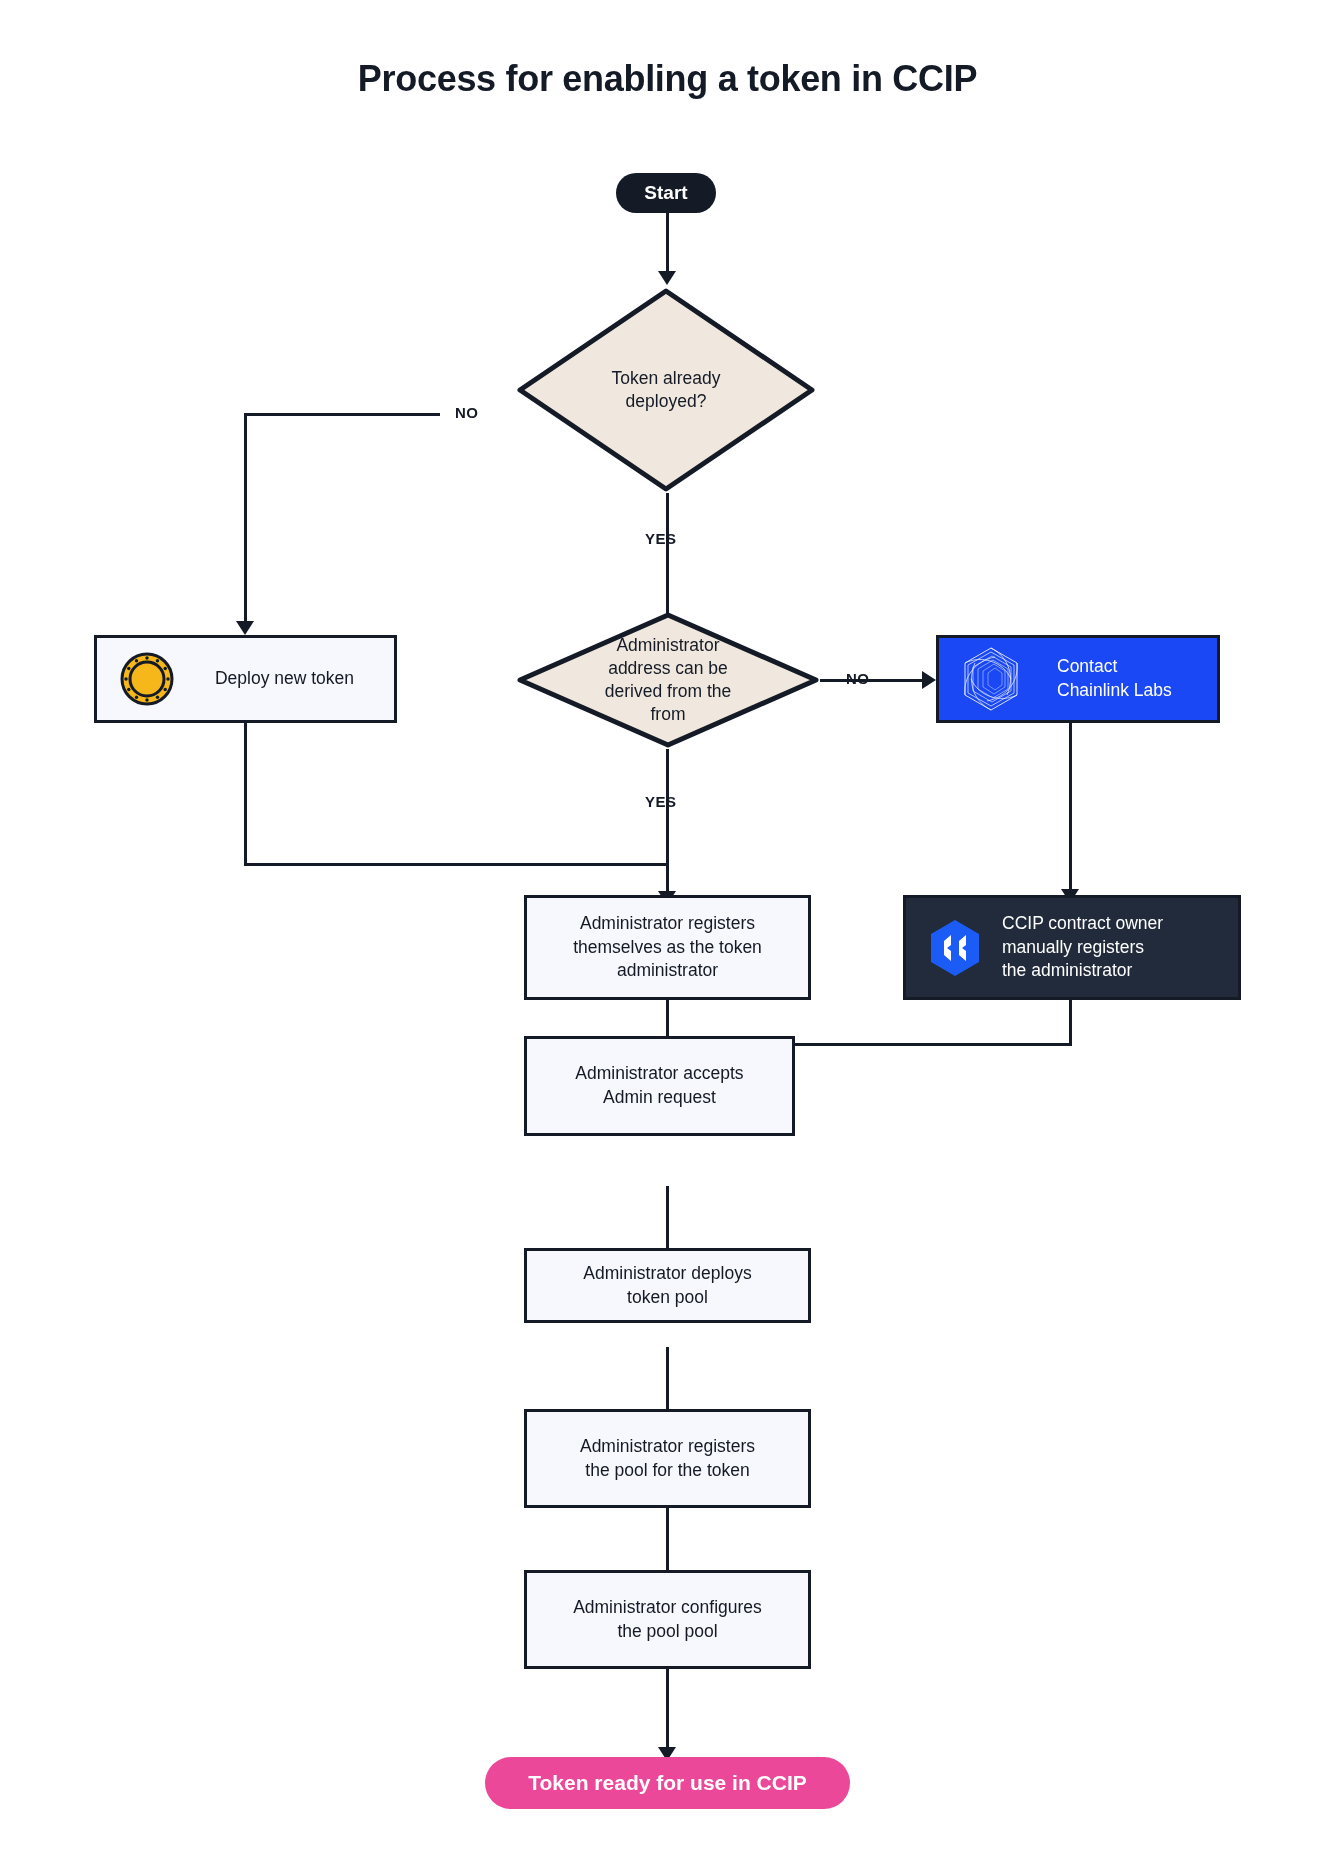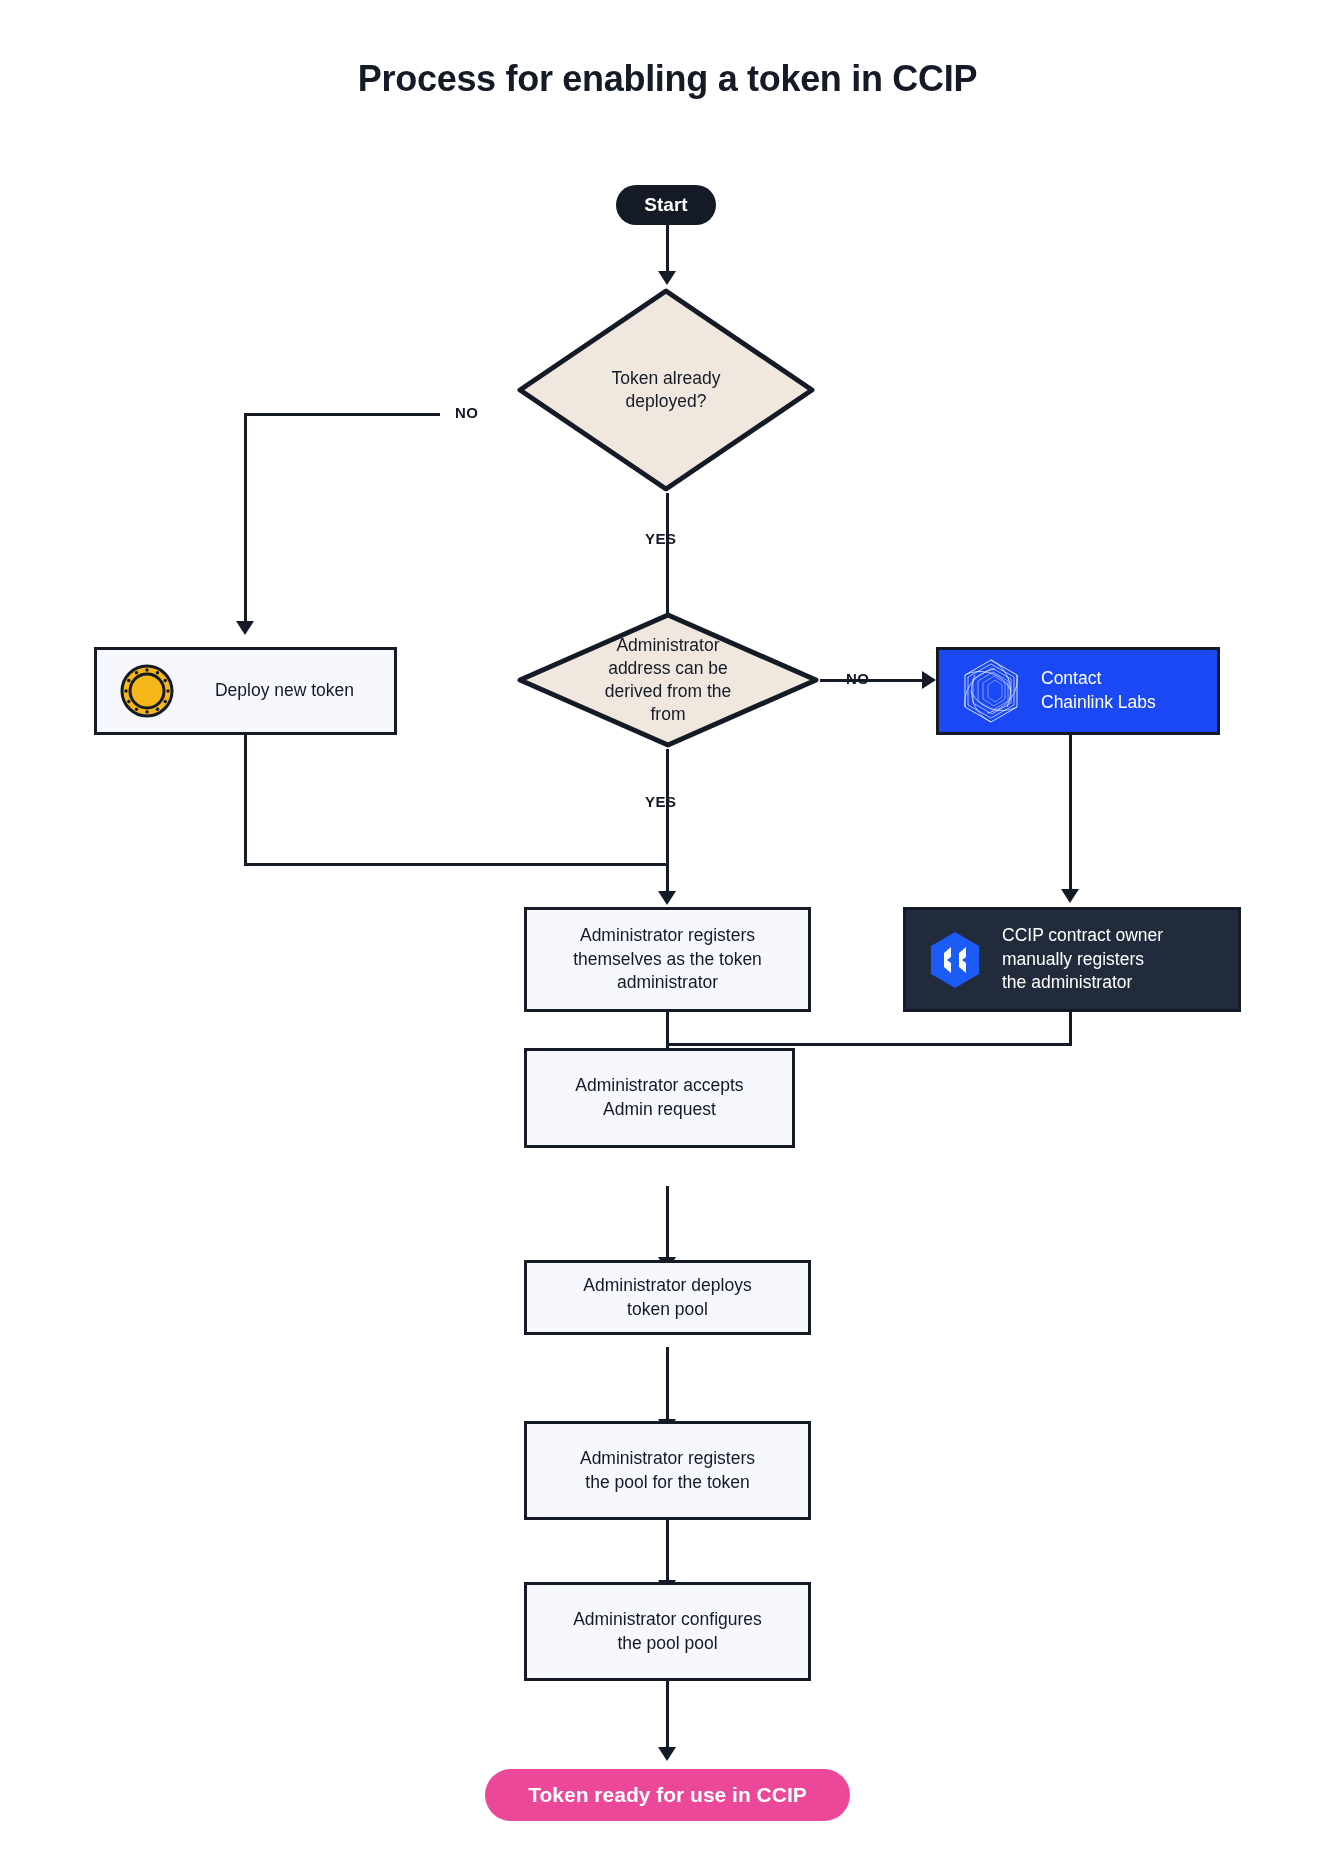--- a/index.html
+++ b/index.html
@@ -29,21 +29,20 @@
   }
 
   
   .node {
     position: absolute;
     box-sizing: border-box;
     display: flex;
     align-items: center;
     justify-content: center;
     text-align: center;
-    margin-top: 12px;
   }
 
   .pill {
     border-radius: 999px;
     font-weight: bold;
     font-size: 19px;
     line-height: 1.2;
   }
   .pill-start {
     background: #141A26;
@@ -247,21 +246,21 @@
   <div class="diamond-label">
     <span>
       <span>Administrator</span><br>
       <span>address can be</span><br>
       <span>derived from the</span><br>
       <span>from</span>
     </span>
   </div>
 </div>
 
-<div class="node proc-blue" style="left:936px; top:635px; width:284px; height:88px; padding-left:16px;">
+<div class="node proc-blue" style="left:936px; top:635px; width:284px; height:88px; padding-left:16px;gap:16px;">
   <span class="icon-slot" style="width:72px; height:72px;">
     <svg viewBox="0 0 72 72" width="72" height="72" aria-hidden="true">
       <g fill="none" stroke="#ffffff" stroke-width="0.9" opacity="0.92">
         <polygon points="36,5 62,20 62,52 36,67 10,52 10,20"></polygon>
         <polygon points="36,9 59,22 59,50 36,63 13,50 13,22" opacity="0.8"></polygon>
         <polygon points="37,13 56,24 56,48 37,59 18,48 18,24" opacity="0.7"></polygon>
         <polygon points="38,17 53,26 53,46 38,55 23,46 23,26" opacity="0.6"></polygon>
         <polygon points="39,21 50,28 50,44 39,51 28,44 28,28" opacity="0.55"></polygon>
         <polygon points="40,25 47,30 47,42 40,47 33,42 33,30" opacity="0.5"></polygon>
         <path d="M36,5 C54,14 60,34 52,52" opacity="0.9"></path>

